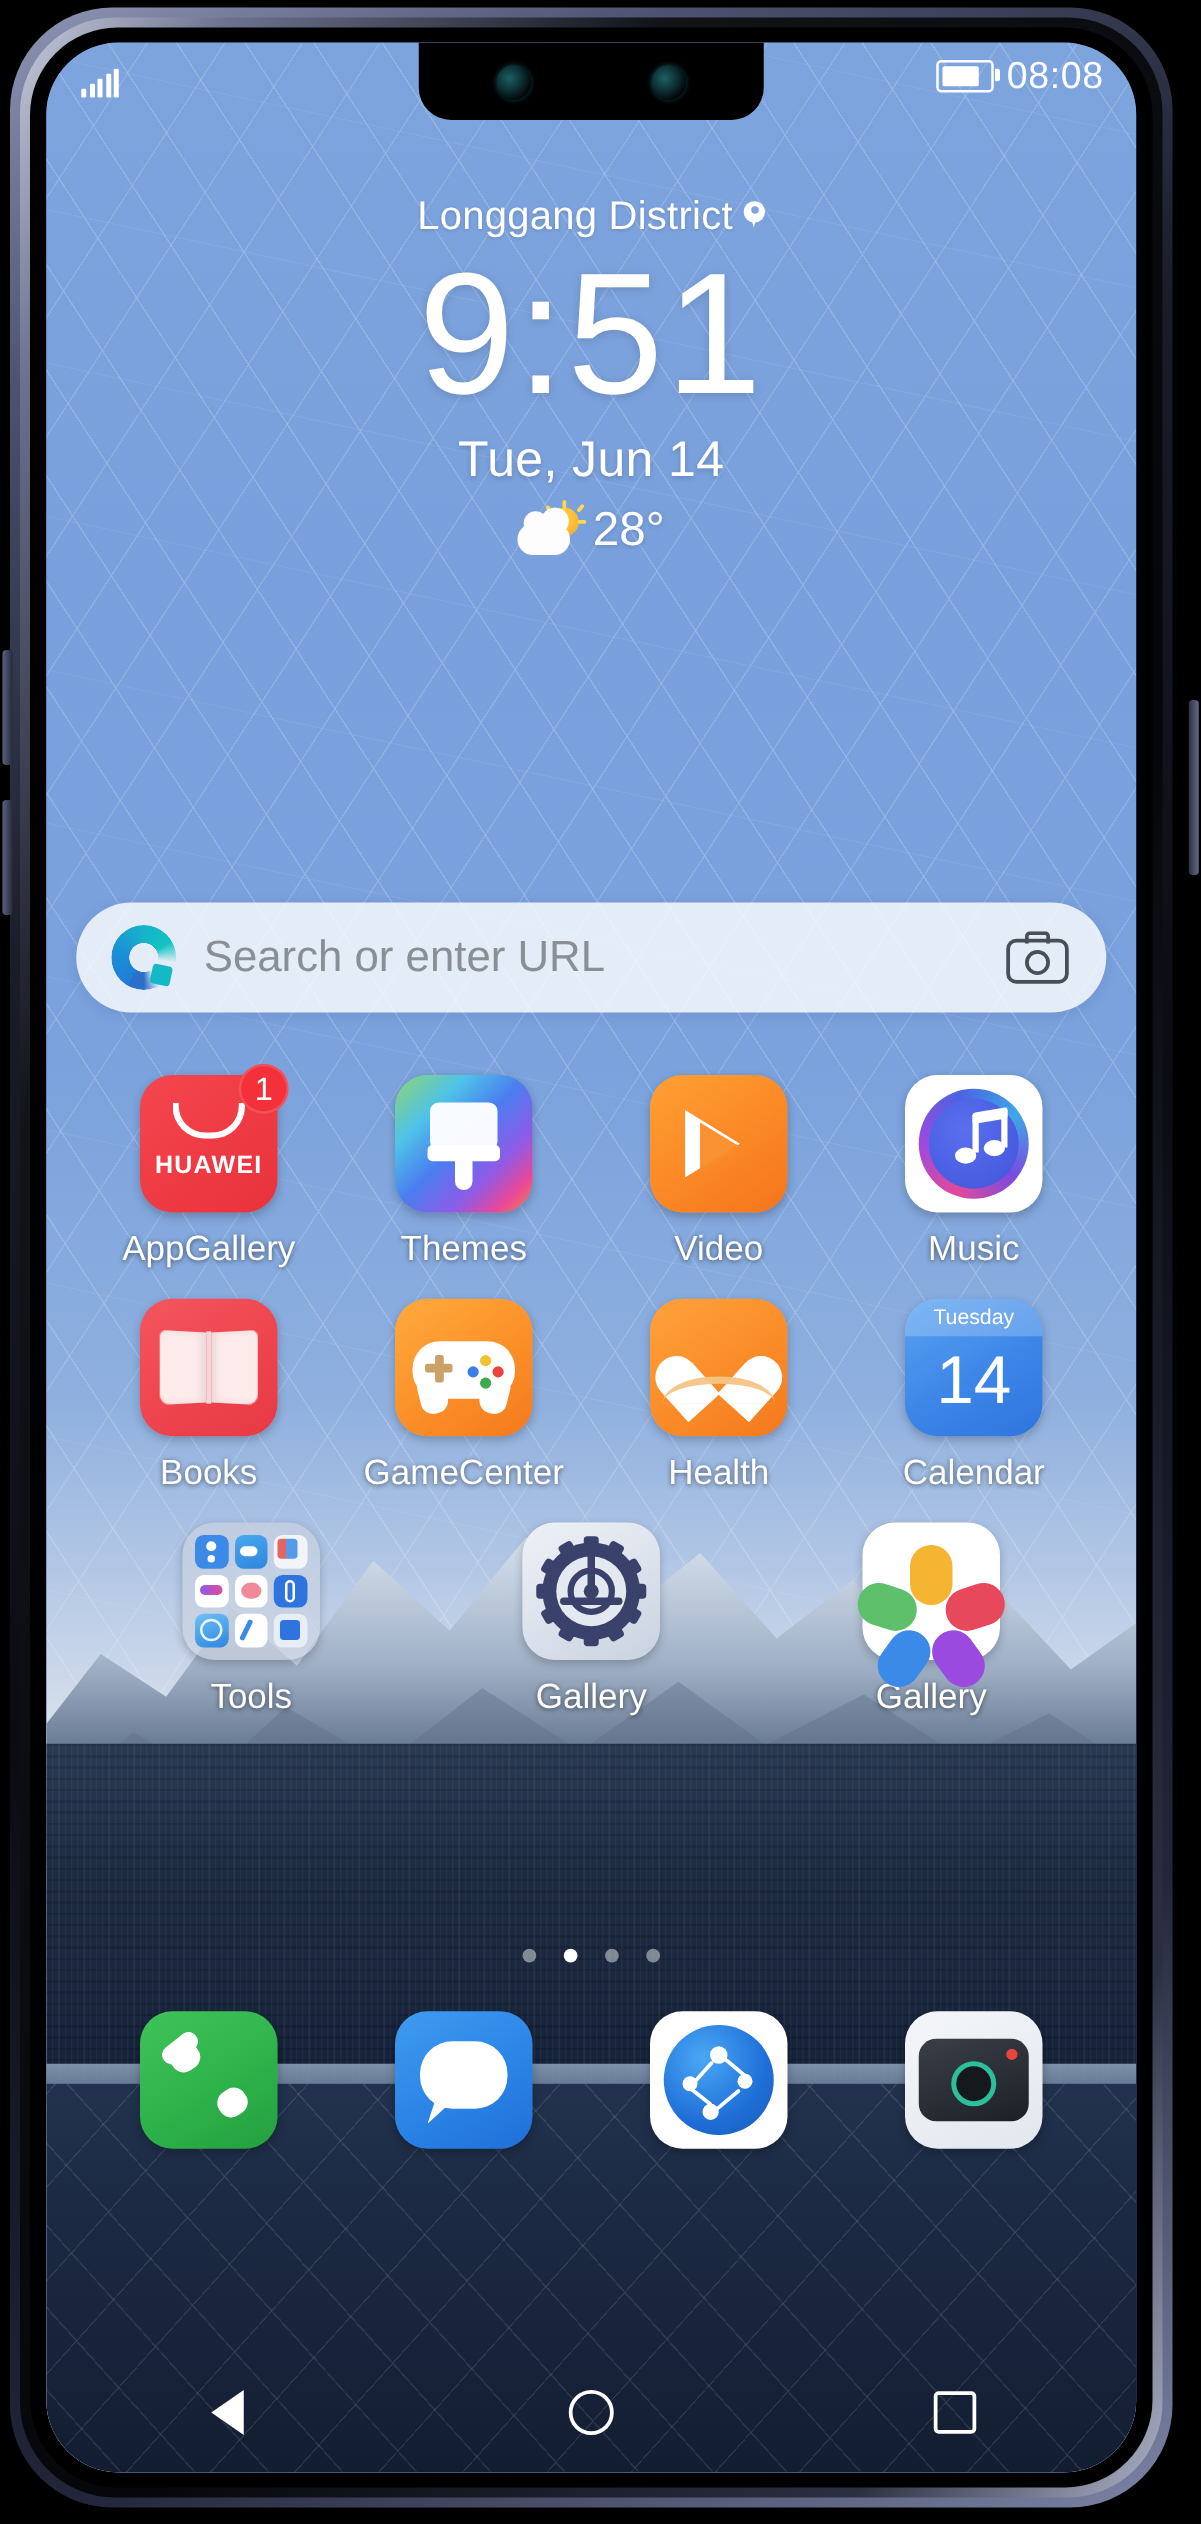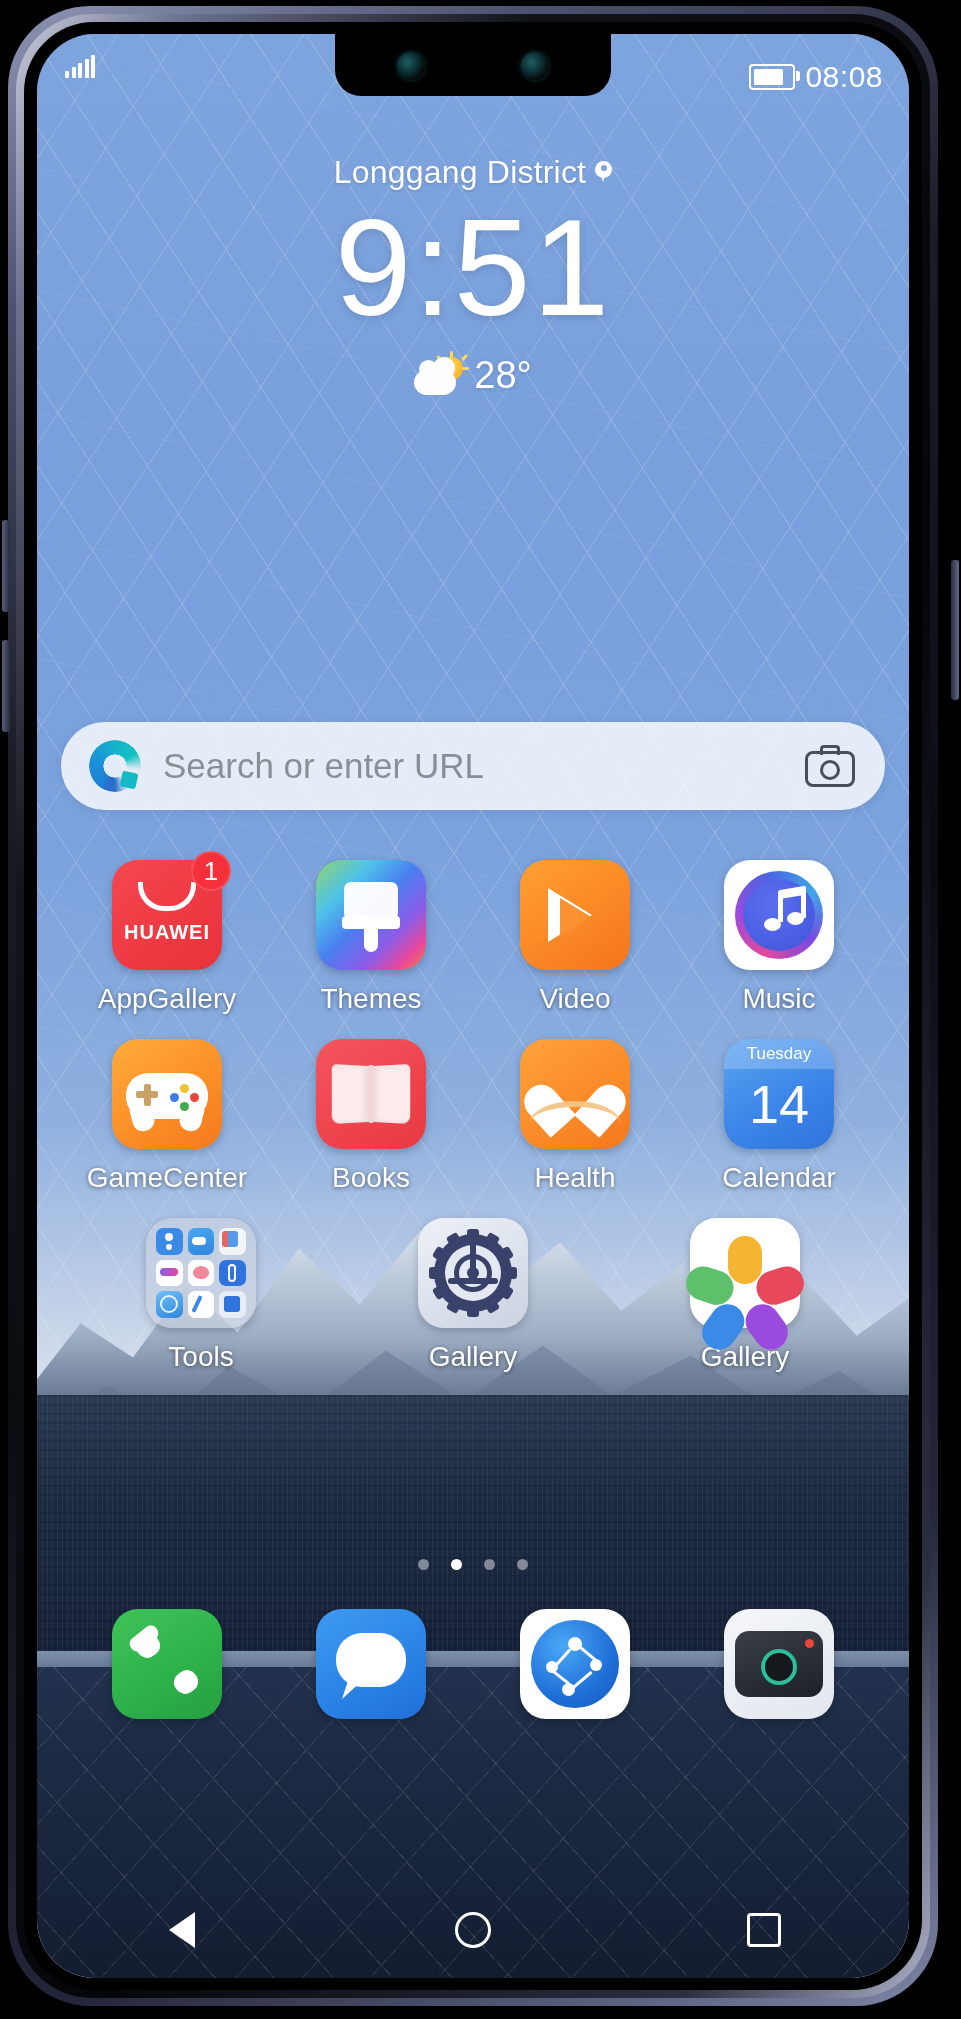--- a/index.html
+++ b/index.html
@@ -61,21 +61,21 @@
 
   
   #status-bar{position:absolute;left:0;top:0;width:100%;height:62px;z-index:45;}
   #signal-icon{position:absolute;left:28px;top:20px;display:flex;align-items:flex-end;gap:2.5px;height:24px;}
   #signal-icon i{display:block;width:4px;background:#fff;border-radius:1px;}
   #signal-icon i:nth-child(1){height:7px;}
   #signal-icon i:nth-child(2){height:11px;}
   #signal-icon i:nth-child(3){height:15px;}
   #signal-icon i:nth-child(4){height:19px;}
   #signal-icon i:nth-child(5){height:23px;}
-  #status-right{position:absolute;right:26px;top:26px;display:flex;align-items:center;gap:10px;}
+  #status-right{position:absolute;right:26px;top:10px;display:flex;align-items:center;gap:10px;}
   #battery-icon{position:relative;width:42px;height:22px;border:2.5px solid #fff;border-radius:4px;}
   #battery-icon::after{content:"";position:absolute;right:-7px;top:5px;width:4px;height:10px;background:#fff;border-radius:0 2px 2px 0;}
   #battery-icon i{position:absolute;left:3px;top:3px;bottom:3px;width:29px;background:#fff;border-radius:1.5px;}
   #status-time{color:#fff;font-size:30px;letter-spacing:.5px;}
 
   
   #clock-widget{position:absolute;left:0;top:120px;width:100%;text-align:center;z-index:20;color:#fff;}
   #location-row{display:flex;align-items:center;justify-content:center;gap:9px;}
   #location-text{font-size:32px;font-weight:400;letter-spacing:.2px;text-shadow:0 1px 3px rgba(0,0,0,.18);}
   #location-pin{width:17px;height:24px;position:relative;}
@@ -337,20 +337,21 @@
     <div id="clock-widget">
       <div id="location-row">
         <div id="location-text">Longgang District</div>
         <div id="location-pin">
           <div class="head"></div>
             <div class="tip"></div>
             <div class="dot"></div>
         </div>
       </div>
       <div id="clock-time">9:51</div>
+      <div id="clock-date">Tue, Jun 14</div>
       <div id="weather-row">
         <div id="weather-icon">
           <div class="sun"></div>
           <div class="ray" style="right:13px;top:-6px;width:3px;height:7px;"></div>
           <div class="ray" style="right:0px;top:-3px;width:3px;height:7px;transform:rotate(40deg);"></div>
           <div class="ray" style="right:25px;top:-2px;width:3px;height:7px;transform:rotate(-40deg);"></div>
           <div class="ray" style="right:-3px;top:10px;width:7px;height:3px;"></div>
           <div class="cloud"></div>
         </div>
         <div id="weather-temp">28°</div>
@@ -405,38 +406,38 @@
             <div class="stem-l"></div>
               <div class="stem-r"></div>
               <div class="beam"></div>
           </div>
           <div class="app-label">Music</div>
         </div>
       </div>
 
       <div class="app-row">
         <div class="app-cell">
+          <div class="app-icon ic-books">
+            <div class="pg pgl"></div>
+              <div class="pg pgr"></div>
+              <div class="spine"></div>
+          </div>
+          <div class="app-label">Books</div>
+        </div>
+        <div class="app-cell">
           <div class="app-icon ic-gamecenter">
             <div class="pad"></div>
             <div class="dpad-h"></div>
               <div class="dpad-v"></div>
             <div class="ab ab1"></div>
               <div class="ab ab2"></div>
               <div class="ab ab3"></div>
               <div class="ab ab4"></div>
           </div>
           <div class="app-label">GameCenter</div>
-        </div>
-        <div class="app-cell">
-          <div class="app-icon ic-books">
-            <div class="pg pgl"></div>
-              <div class="pg pgr"></div>
-              <div class="spine"></div>
-          </div>
-          <div class="app-label">Books</div>
         </div>
         <div class="app-cell">
           <div class="app-icon ic-health">
             <div class="heart"></div>
               <div class="pulse"></div>
           </div>
           <div class="app-label">Health</div>
         </div>
         <div class="app-cell">
           <div class="app-icon ic-calendar">

